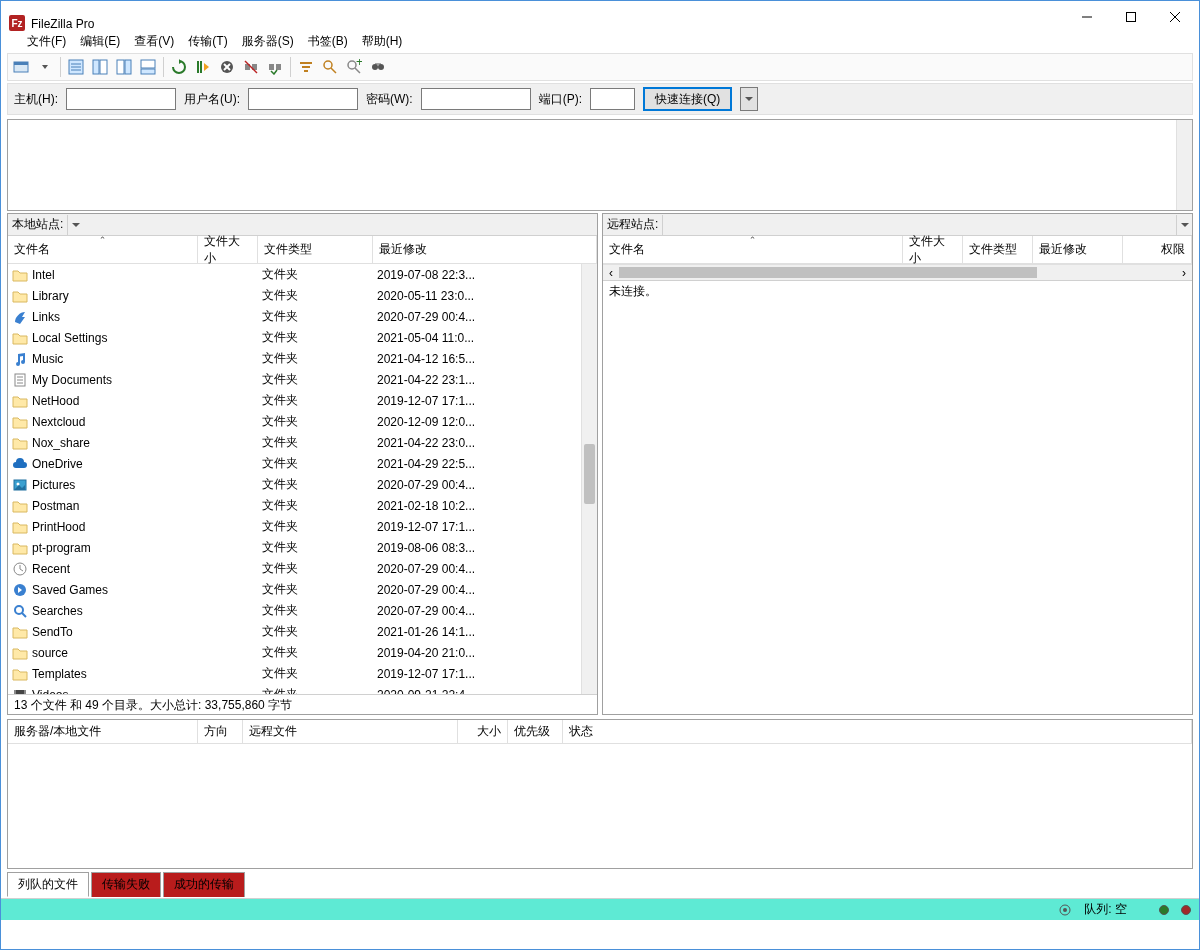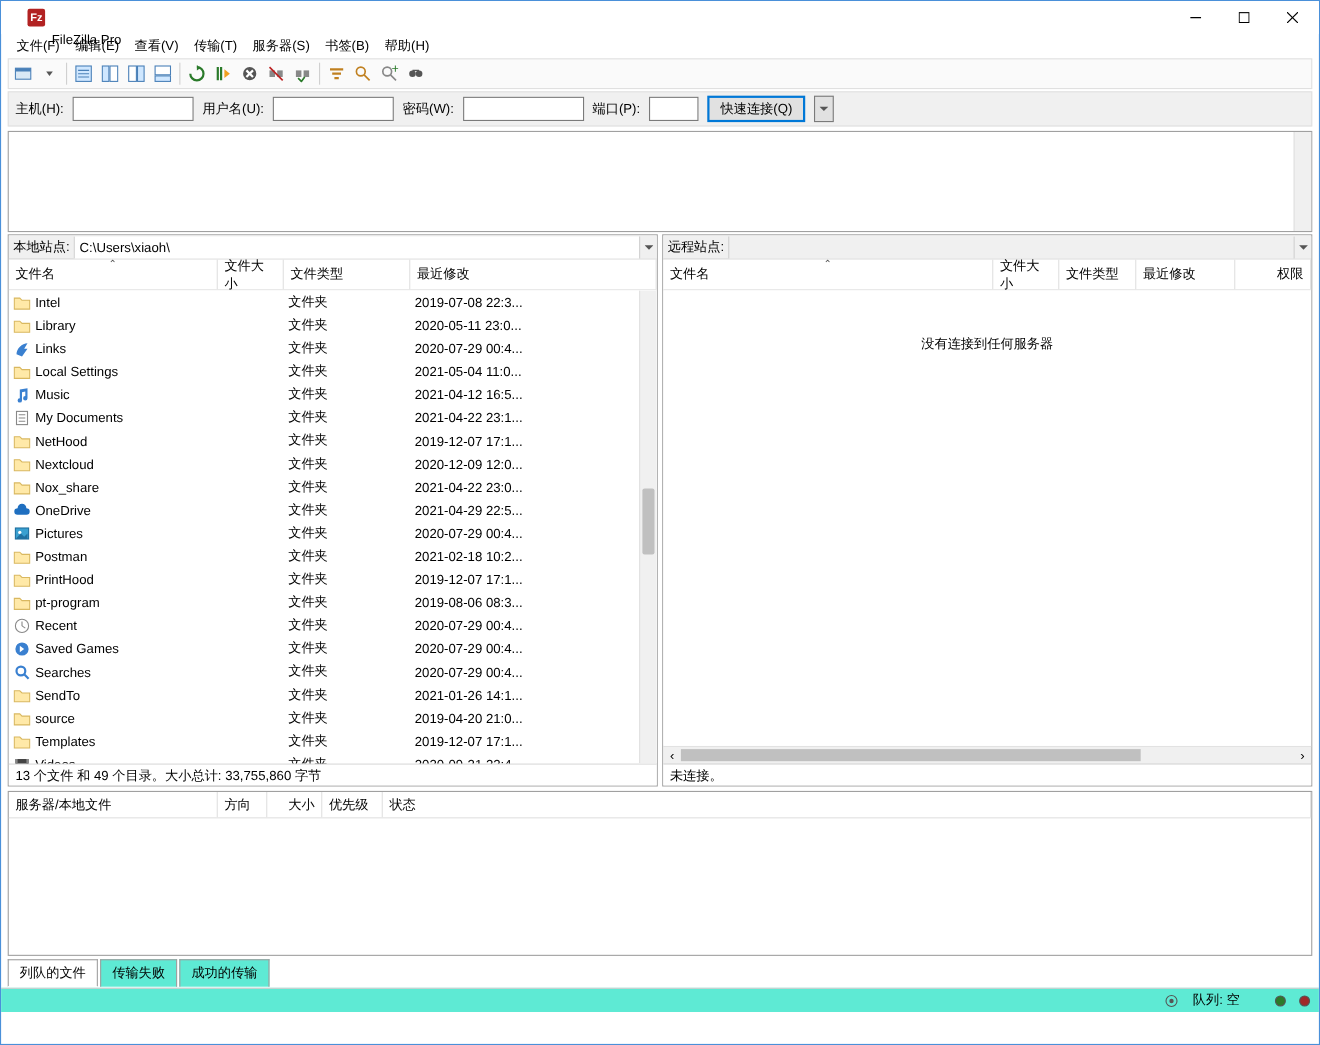--- a/index.html
+++ b/index.html
@@ -1,21 +1,21 @@
 <!DOCTYPE html>
 <html><head>
 <meta charset="utf-8">
 <style>
 * { box-sizing: border-box; margin: 0; padding: 0; font-family: "Microsoft YaHei", "Segoe UI", Tahoma, sans-serif; font-size: 12px; }
 body { background: #fff; width: 1200px; height: 950px; overflow: hidden; border: 1px solid #4a90d9; }
-.titlebar { height: 30px; background: #fff; display: flex; align-items: center; padding: 0 2px 0 24px; }
+.titlebar { height: 30px; background: #fff; display: flex; align-items: flex-end; padding: 0 2px 0 8px; }
 .titlebar .logo { width: 16px; height: 16px; background: #b22222; color: #fff; font-size: 10px; font-weight: bold; display: flex; align-items: center; justify-content: center; border-radius: 2px; margin-right: 6px; }
 .titlebar .title { flex: 1; margin-top: 40px; }
 .win-btn { width: 44px; height: 28px; display: flex; align-items: center; justify-content: center; cursor: pointer; }
-.menubar { height: 20px; display: flex; align-items: center; padding: 0 8px; gap: 2px; }
+.menubar { height: 20px; display: flex; align-items: center; padding: 0 20px; gap: 2px; }
 .menu-item { padding: 2px 6px; cursor: pointer; }
 .toolbar { height: 28px; border: 1px solid #e0e0e0; margin: 2px 6px; background: #fafafa; display: flex; align-items: center; padding: 0 2px; gap: 2px; }
 .tool-btn { width: 22px; height: 22px; display: flex; align-items: center; justify-content: center; cursor: pointer; border: 1px solid transparent; }
 .tool-sep { width: 1px; height: 20px; background: #d0d0d0; margin: 0 2px; }
 .quickbar { height: 32px; background: #f0f0f0; border: 1px solid #e0e0e0; margin: 0 6px; display: flex; align-items: center; padding: 0 6px; gap: 8px; }
 .quickbar label { white-space: nowrap; }
 .quickbar input { border: 1px solid #7a7a7a; height: 22px; padding: 0 4px; background: #fff; }
 .qc-btn { height: 24px; padding: 0 10px; border: 2px solid #0078d7; background: #e1e1e1; cursor: pointer; }
 .qc-drop { width: 18px; height: 24px; border: 1px solid #7a7a7a; background: #e1e1e1; display: flex; align-items: center; justify-content: center; cursor: pointer; }
 .log-panel { margin: 4px 6px 2px 6px; height: 92px; border: 1px solid #a0a0a0; background: #fff; position: relative; }
@@ -43,21 +43,21 @@
 .remote-msg { text-align: center; padding-top: 40px; color: #000; }
 .hscroll { height: 16px; background: #f0f0f0; border-top: 1px solid #e0e0e0; display: flex; }
 .hscroll .lbtn, .hscroll .rbtn { width: 16px; display: flex; align-items: center; justify-content: center; cursor: pointer; }
 .hscroll .track { flex: 1; position: relative; }
 .hscroll .hthumb { position: absolute; top: 2px; bottom: 2px; left: 0; width: 75%; background: #c0c0c0; }
 .pane-status { height: 20px; border-top: 1px solid #d0d0d0; background: #fff; padding: 2px 6px; }
 .queue-panel { margin: 4px 6px 0 6px; border: 1px solid #a0a0a0; height: 150px; background: #fff; display: flex; flex-direction: column; }
 .queue-head { height: 24px; display: flex; border-bottom: 1px solid #e0e0e0; }
 .queue-head .qcol { padding: 0 6px; border-right: 1px solid #e0e0e0; display: flex; align-items: center; cursor: pointer; }
 .tabs { display: flex; margin: 2px 6px 0 6px; }
-.tab { border: 1px solid #a0a0a0; border-bottom: none; padding: 3px 10px; background: #5eead4; margin-right: 2px; cursor: pointer; position: relative; top: 1px; }
+.tab { border: 1px solid #a0a0a0; border-bottom: none; padding: 3px 10px; background: #b91c1c; margin-right: 2px; cursor: pointer; position: relative; top: 1px; }
 .tab.active { background: #fff; font-weight: normal; z-index: 2; border-bottom: 1px solid #fff; }
 .status-bar { height: 22px; background: #5eead4; border-top: 1px solid #d0d0d0; display: flex; align-items: center; justify-content: flex-end; padding: 0 8px; gap: 12px; margin-top: 2px; }
 .led { width: 10px; height: 10px; border-radius: 50%; border: 1px solid #555; }
 .led.green { background: #2a7a2a; }
 .led.red { background: #a02a2a; }
 svg { display: block; }
 </style>
 </head>
 <body>
 
@@ -214,21 +214,20 @@
 
 <div class="log-panel">
   <div class="scroll"></div>
 </div>
 
 <div class="split-wrap">
 
   <div class="pane">
     <div class="site-bar">
       <span class="lbl">本地站点:</span>
-      <input value="C:\Users\xiaoh\" style="">
       <div class="dd">
           <svg width="8" height="8">
             <path d="M0 2 L4 6 L8 2 Z" fill="#555"></path>
           </svg>
         </div>
     </div>
     <div class="list-head">
       <div class="col" style="width:190px">
           <span>文件名</span>
           <span class="sort-arrow">⌃</span>
@@ -502,38 +501,36 @@
     <div class="list-head">
       <div class="col" style="width:300px">
           <span>文件名</span>
           <span class="sort-arrow">⌃</span>
         </div>
       <div class="col" style="width:60px;justify-content:flex-end">文件大小</div>
       <div class="col" style="width:70px">文件类型</div>
       <div class="col" style="width:90px">最近修改</div>
       <div class="col" style="flex:1;justify-content:flex-end">权限</div>
     </div>
-    <div class="list-body">
-      <div class="remote-msg">没有连接到任何服务器</div>
-    </div>
     <div class="hscroll">
       <div class="lbtn">‹</div>
       <div class="track">
           <div class="hthumb"></div>
         </div>
       <div class="rbtn">›</div>
     </div>
     <div class="pane-status">未连接。</div>
   </div>
 </div>
 
 <div class="queue-panel">
   <div class="queue-head">
     <div class="qcol" style="width:190px">服务器/本地文件</div>
     <div class="qcol" style="width:45px">方向</div>
+    <div class="qcol" style="width:215px">远程文件</div>
     <div class="qcol" style="width:50px;justify-content:flex-end">大小</div>
     <div class="qcol" style="width:55px">优先级</div>
     <div class="qcol" style="flex:1">状态</div>
   </div>
   <div style="flex:1"></div>
 </div>
 
 <div class="tabs">
   <div class="tab active">列队的文件</div>
   <div class="tab">传输失败</div>

